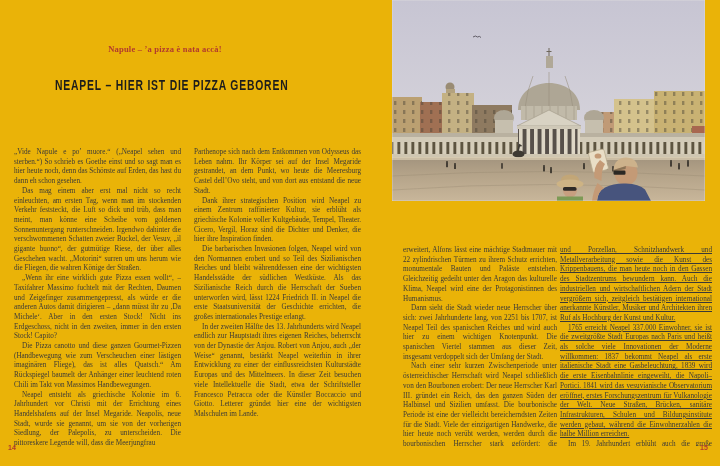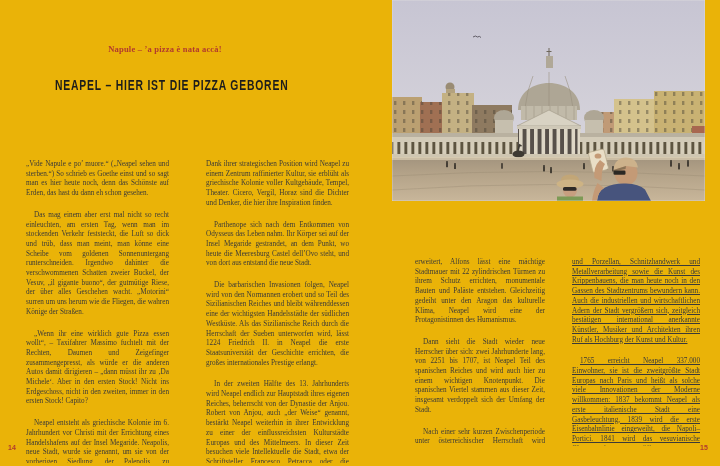--- a/index.html
+++ b/index.html
@@ -42,21 +42,21 @@
   
   .col{
     position:absolute;
     overflow:hidden;
     font-size:7.2px;
     line-height:9.7px;
     color:#3b3a38;
     text-align:justify;
     hyphens:none;
   }
-  .col p{margin:12px;}
+  .col p{margin:0;}
   .col p + p{text-indent:8px;}
   .col1{left:14px;top:148px;width:167px;height:315px;}
   .col2{left:194px;top:148px;width:167px;height:315px;}
   .col3{left:403px;top:246px;width:154px;height:200px;}
   .col4{left:560px;top:246px;width:152px;height:200px;text-decoration:underline;}
   
   .photo{
     position:absolute;left:392px;top:0;width:313px;height:201px;
     margin:0;
   }
@@ -79,25 +79,26 @@
   <div>
     <div class="headgroup">
       <div class="kicker">Napule – ’a pizza è nata accà!</div>
       <h1 class="headline"><span>NEAPEL – HIER IST DIE PIZZA GEBOREN</span></h1>
     </div>
 
     <div class="col col1">
         <p>„Vide Napule e po’ muore.“ („Neapel sehen und sterben.“) So schrieb es Goethe einst und so sagt man es hier heute noch, denn das Schönste auf Erden, das hast du dann eh schon gesehen.</p>
         <p>Das mag einem aber erst mal nicht so recht einleuchten, am ersten Tag, wenn man im stockenden Verkehr feststeckt, die Luft so dick und trüb, dass man meint, man könne eine Scheibe vom goldenen Sonnenuntergang runterschneiden. Irgendwo dahinter die verschwommenen Schatten zweier Buckel, der Vesuv, „il gigante buono“, der gutmütige Riese, der über alles Geschehen wacht. „Motorini“ surren um uns herum wie die Fliegen, die wahren Könige der Straßen.</p>
         <p>„Wenn ihr eine wirklich gute Pizza essen wollt“, – Taxifahrer Massimo fuchtelt mit der Rechten, Daumen und Zeigefinger zusammengepresst, als würde er die anderen Autos damit dirigieren – „dann müsst ihr zu ‚Da Michele‘. Aber in den ersten Stock! Nicht ins Erdgeschoss, nicht in den zweiten, immer in den ersten Stock! Capito?</p>
+        <p>Die Pizza canotto und diese ganzen Gourmet-Pizzen (Handbewegung wie zum Verscheuchen einer lästigen imaginären Fliege), das ist alles Quatsch.“ Am Rückspiegel baumelt der Anhänger einer leuchtend roten Chili im Takt von Massimos Handbewegungen.</p>
         <p>Neapel entsteht als griechische Kolonie im 6. Jahrhundert vor Christi mit der Errichtung eines Handelshafens auf der Insel Megaride. Neapolis, neue Stadt, wurde sie genannt, um sie von der vorherigen Siedlung, der Palepolis, zu unterscheiden. Die pittoreskere Legende will, dass die Meerjungfrau</p>
       </div>
     <div class="col col2">
+        <p>Parthenope sich nach dem Entkommen von Odysseus das Leben nahm. Ihr Körper sei auf der Insel Megaride gestrandet, an dem Punkt, wo heute die Meeresburg Castel dell’Ovo steht, und von dort aus entstand die neue Stadt.</p>
         <p>Dank ihrer strategischen Position wird Neapel zu einem Zentrum raffinierter Kultur, sie erblüht als griechische Kolonie voller Kultgebäude, Tempel, Theater. Cicero, Vergil, Horaz sind die Dichter und Denker, die hier ihre Inspiration finden.</p>
-        <p>Parthenope sich nach dem Entkommen von Odysseus das Leben nahm. Ihr Körper sei auf der Insel Megaride gestrandet, an dem Punkt, wo heute die Meeresburg Castel dell’Ovo steht, und von dort aus entstand die neue Stadt.</p>
         <p>Die barbarischen Invasionen folgen, Neapel wird von den Normannen erobert und so Teil des Sizilianischen Reiches und bleibt währenddessen eine der wichtigsten Handelsstädte der südlichen Westküste. Als das Sizilianische Reich durch die Herrschaft der Sueben unterworfen wird, lässt 1224 Friedrich II. in Neapel die erste Staatsuniversität der Geschichte errichten, die großes internationales Prestige erlangt.</p>
         <p>In der zweiten Hälfte des 13. Jahrhunderts wird Neapel endlich zur Hauptstadt ihres eigenen Reiches, beherrscht von der Dynastie der Anjou. Robert von Anjou, auch „der Weise“ genannt, bestärkt Neapel weiterhin in ihrer Entwicklung zu einer der einflussreichsten Kulturstädte Europas und des Mittelmeers. In dieser Zeit besuchen viele Intellektuelle die Stadt, etwa der Schriftsteller Francesco Petracca oder die Künstler Boccaccio und Giotto. Letterer gründet hier eine der wichtigsten Malschulen im Lande.</p>
       </div>
 
     <div class="pagenum left">14</div>
   </div>
 
   <div>
 
     <figure class="photo">

